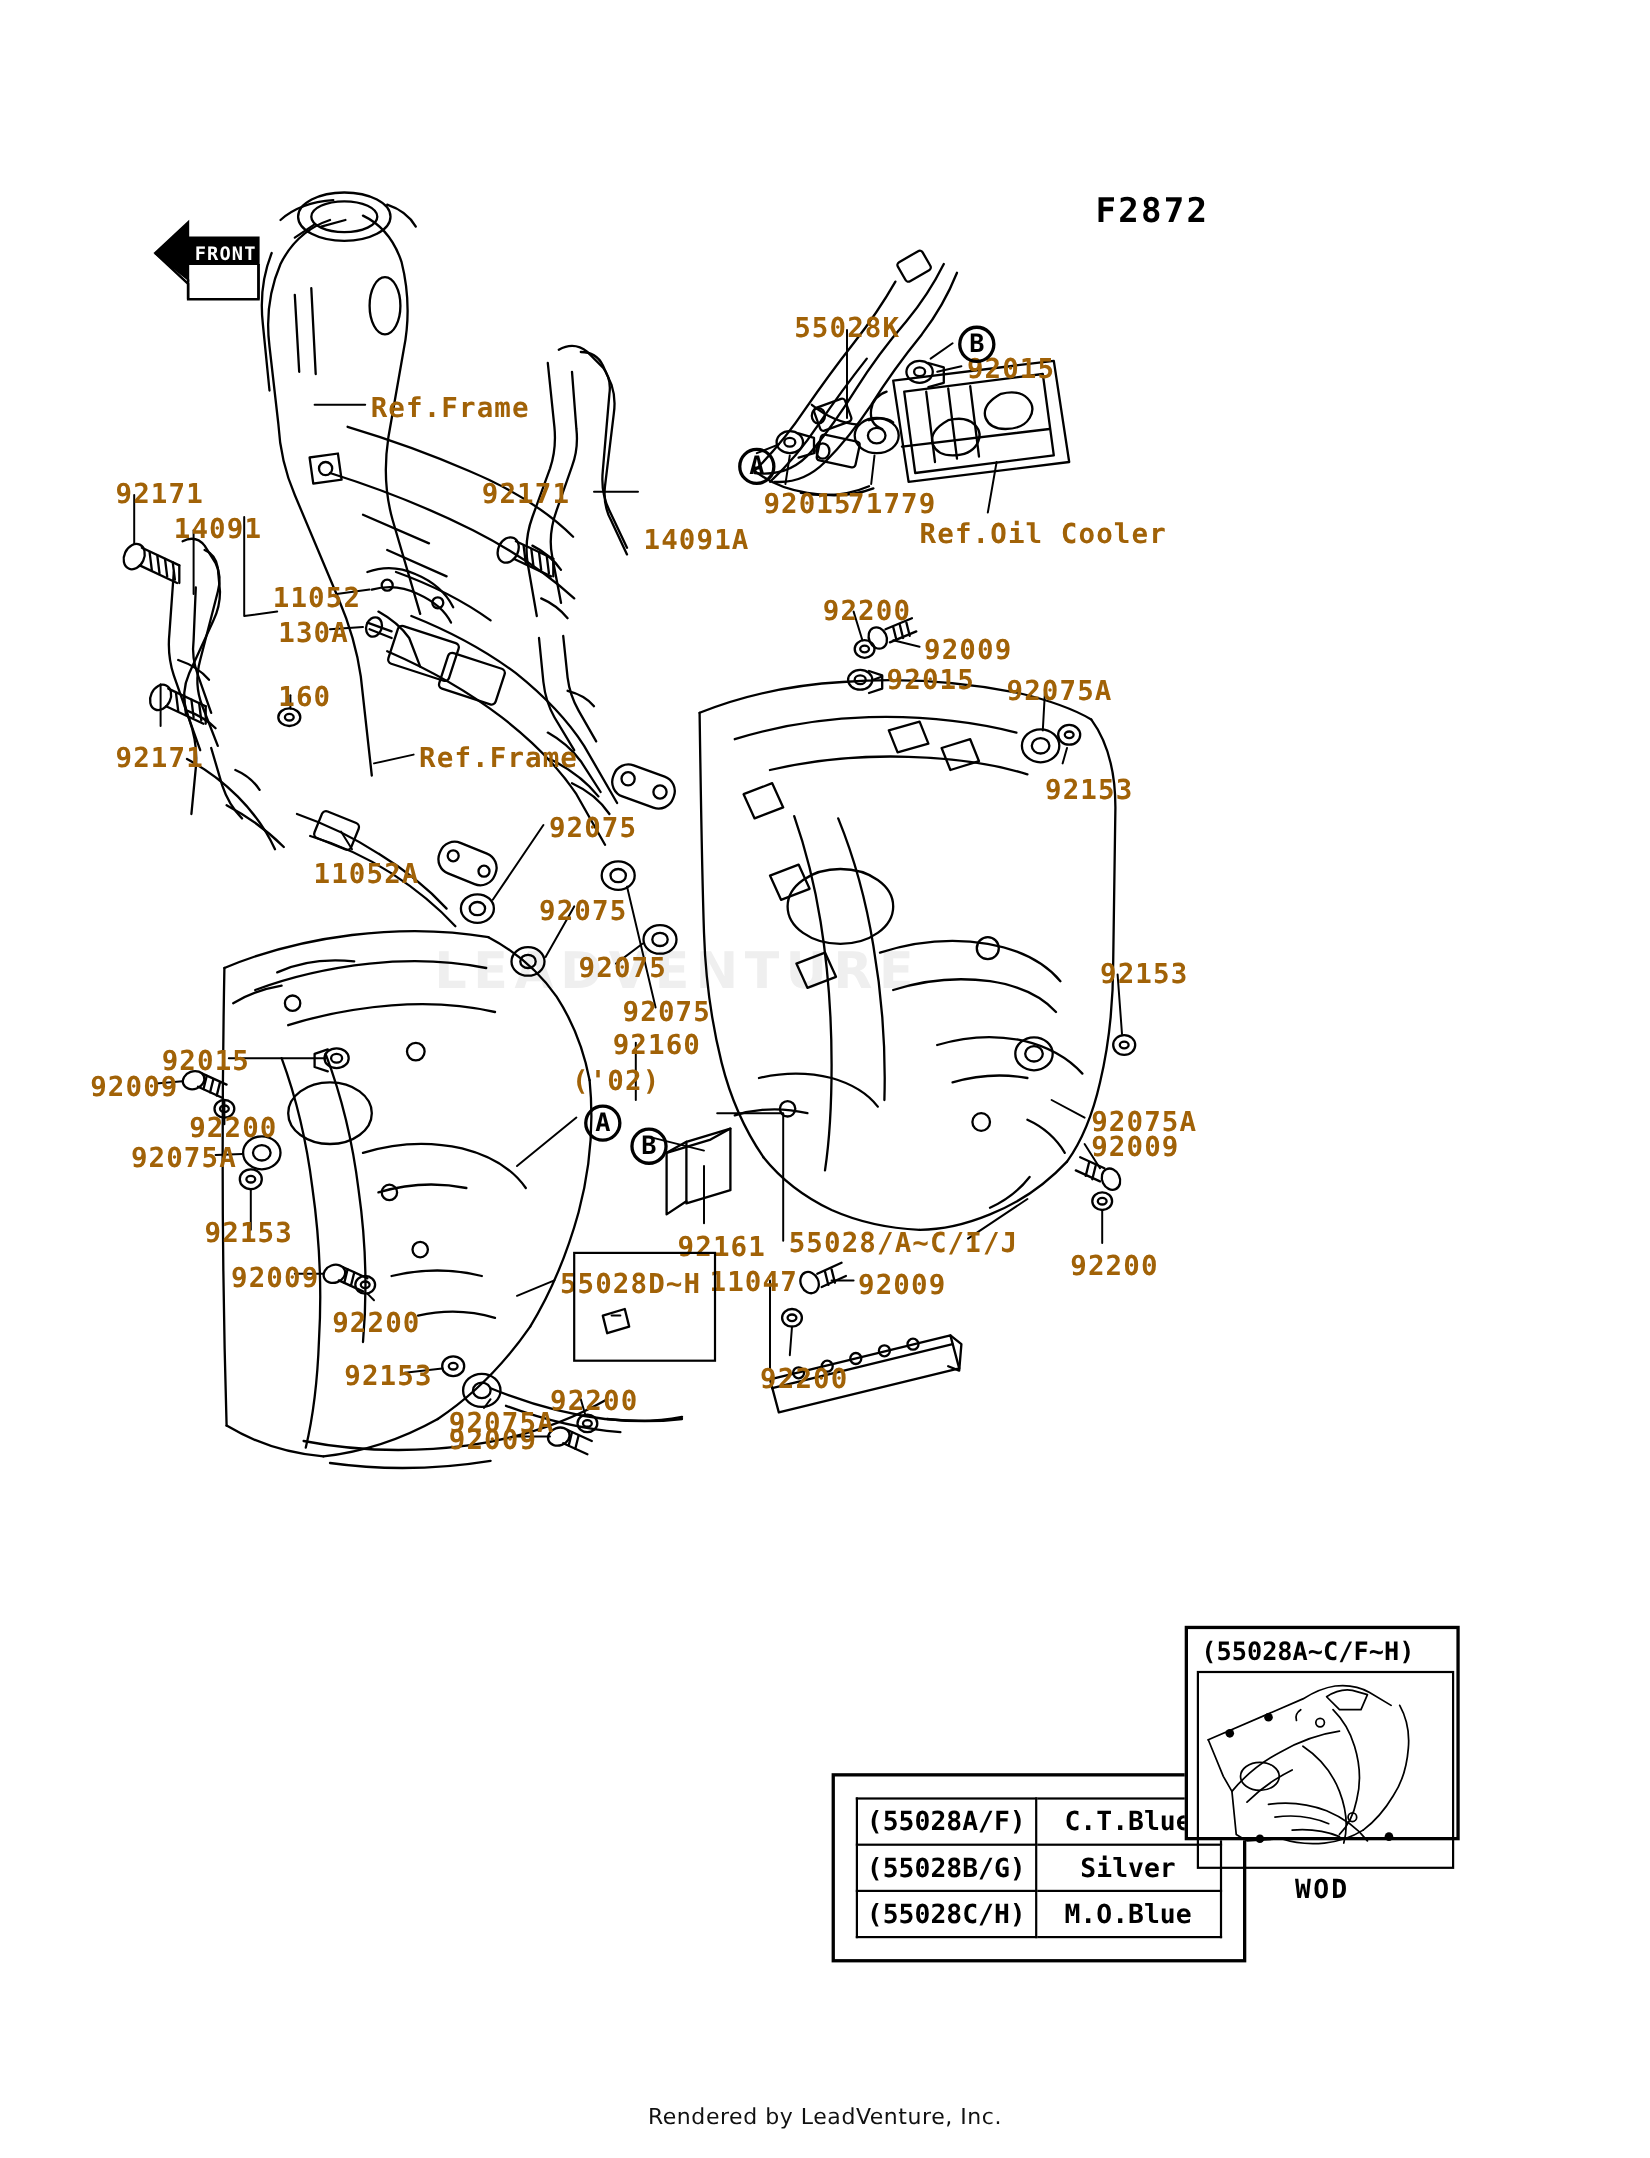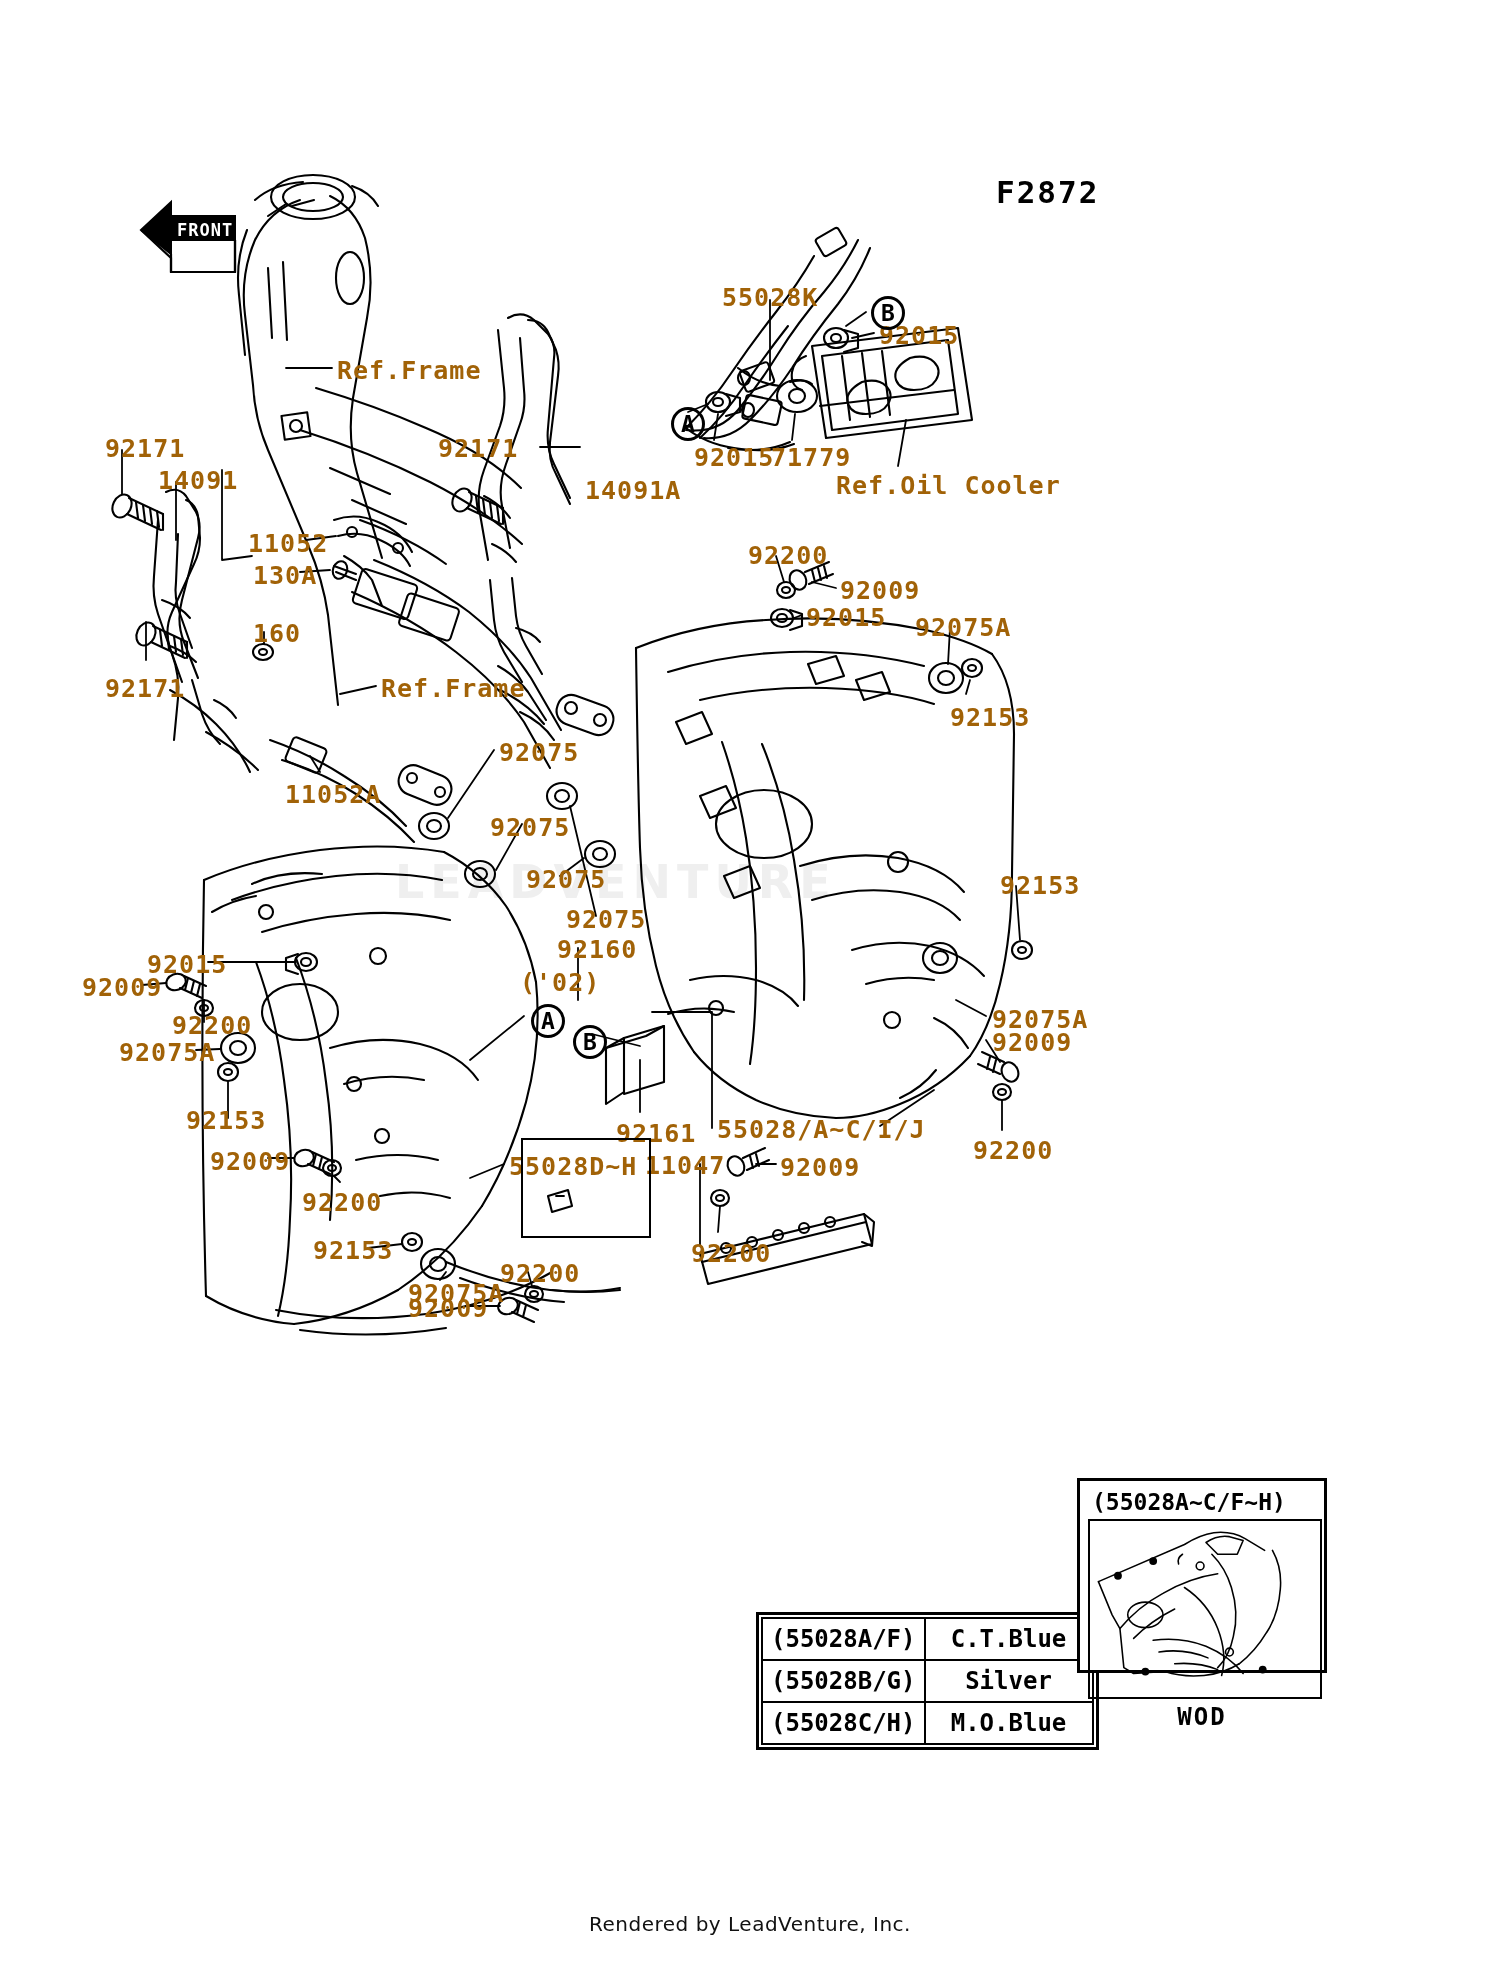--- a/index.html
+++ b/index.html
@@ -66,21 +66,21 @@
     font-size: 23px;
     line-height: 28px;
     text-align: center;
   }
   
   #color-table {
     position: absolute;
     left: 756px;
     top: 1612px;
     border: 3px solid #000;
-    padding: 2px;
+    padding: 19px;
     background: #fff;
   }
   #color-table table {
     border-collapse: collapse;
   }
   #color-table td {
     border: 2px solid #000;
     font-family: "DejaVu Sans Mono", monospace;
     font-weight: bold;
     font-size: 24px;

